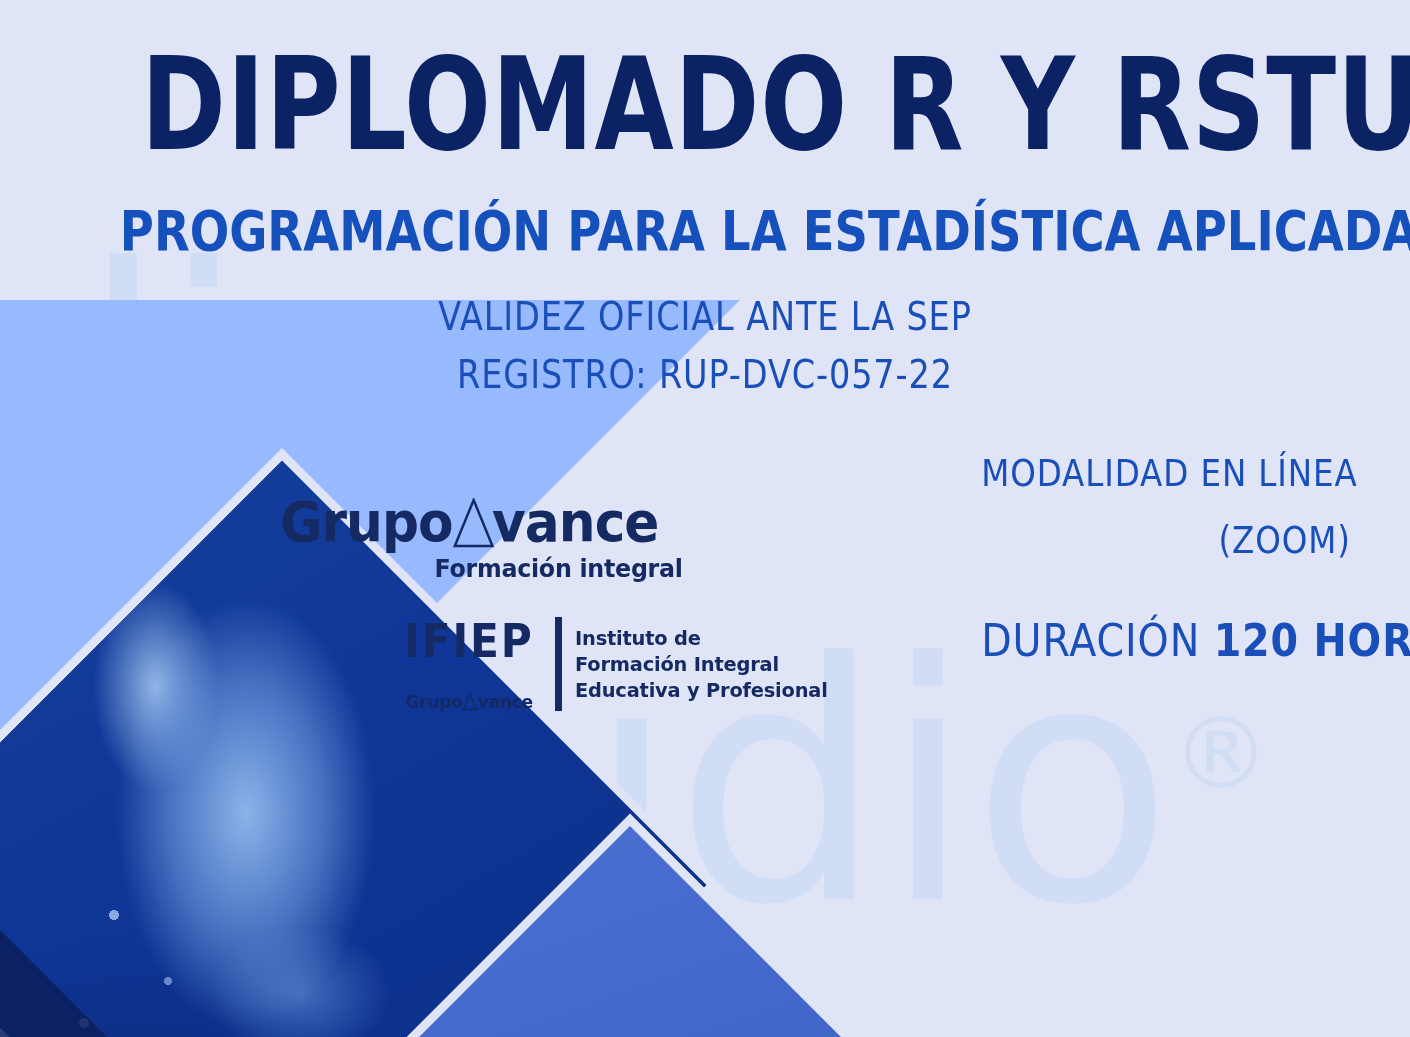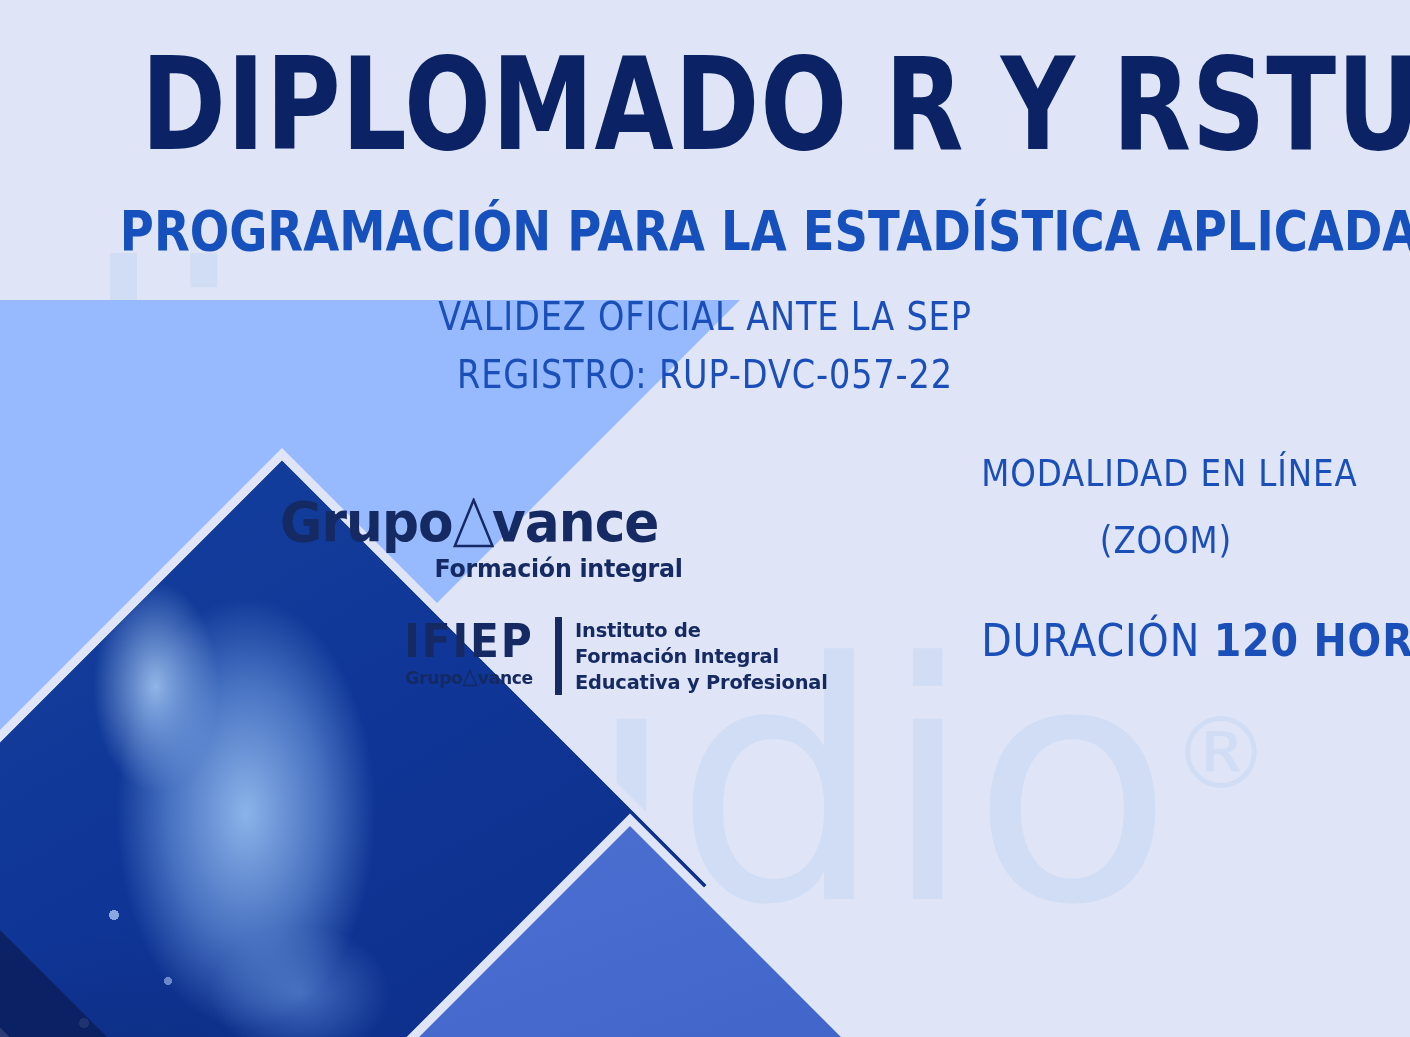--- a/index.html
+++ b/index.html
@@ -147,21 +147,21 @@
     white-space:nowrap;
   }
   #valid   {top:294px; font-size:39px; transform:scaleX(.86); letter-spacing:1px;}
   #registro{top:352px; font-size:39px; transform:scaleX(.86); letter-spacing:1px;}
 
   
   #info{
     position:absolute;
     right:34px; top:452px;
     width:420px;
-    text-align:center;
+    text-align:right;
     color:#1a4fba;
     font-family:"DejaVu Sans", sans-serif;
     white-space:nowrap;
   }
   #modalidad{font-size:37px;font-weight:400;transform:scaleX(.88);letter-spacing:1px;}
   #zoomline {font-size:37px;font-weight:400;transform:scaleX(.88);margin-top:24px;letter-spacing:1px;}
   #duracion {
     font-size:45px;font-weight:400;transform:scaleX(.88);
     margin-top:52px;letter-spacing:1px;
   }
@@ -200,20 +200,21 @@
   #logo-ifiep{
     position:absolute;
     left:397px; top:617px;
     display:flex;align-items:stretch;
     color:#152a63;
     font-family:"DejaVu Sans", sans-serif;
   }
   #logo-ifiep .left{
     display:flex;flex-direction:column;align-items:center;
     padding-right:14px;
+    gap:24px;
   }
   #logo-ifiep .ifiep{
     font-size:47px;font-weight:700;
     letter-spacing:2px;line-height:1;
     transform:scaleX(.90);
   }
   #logo-ifiep .sub{
     display:flex;align-items:flex-end;
     font-size:18px;font-weight:700;
     line-height:1;margin-top:5px;

